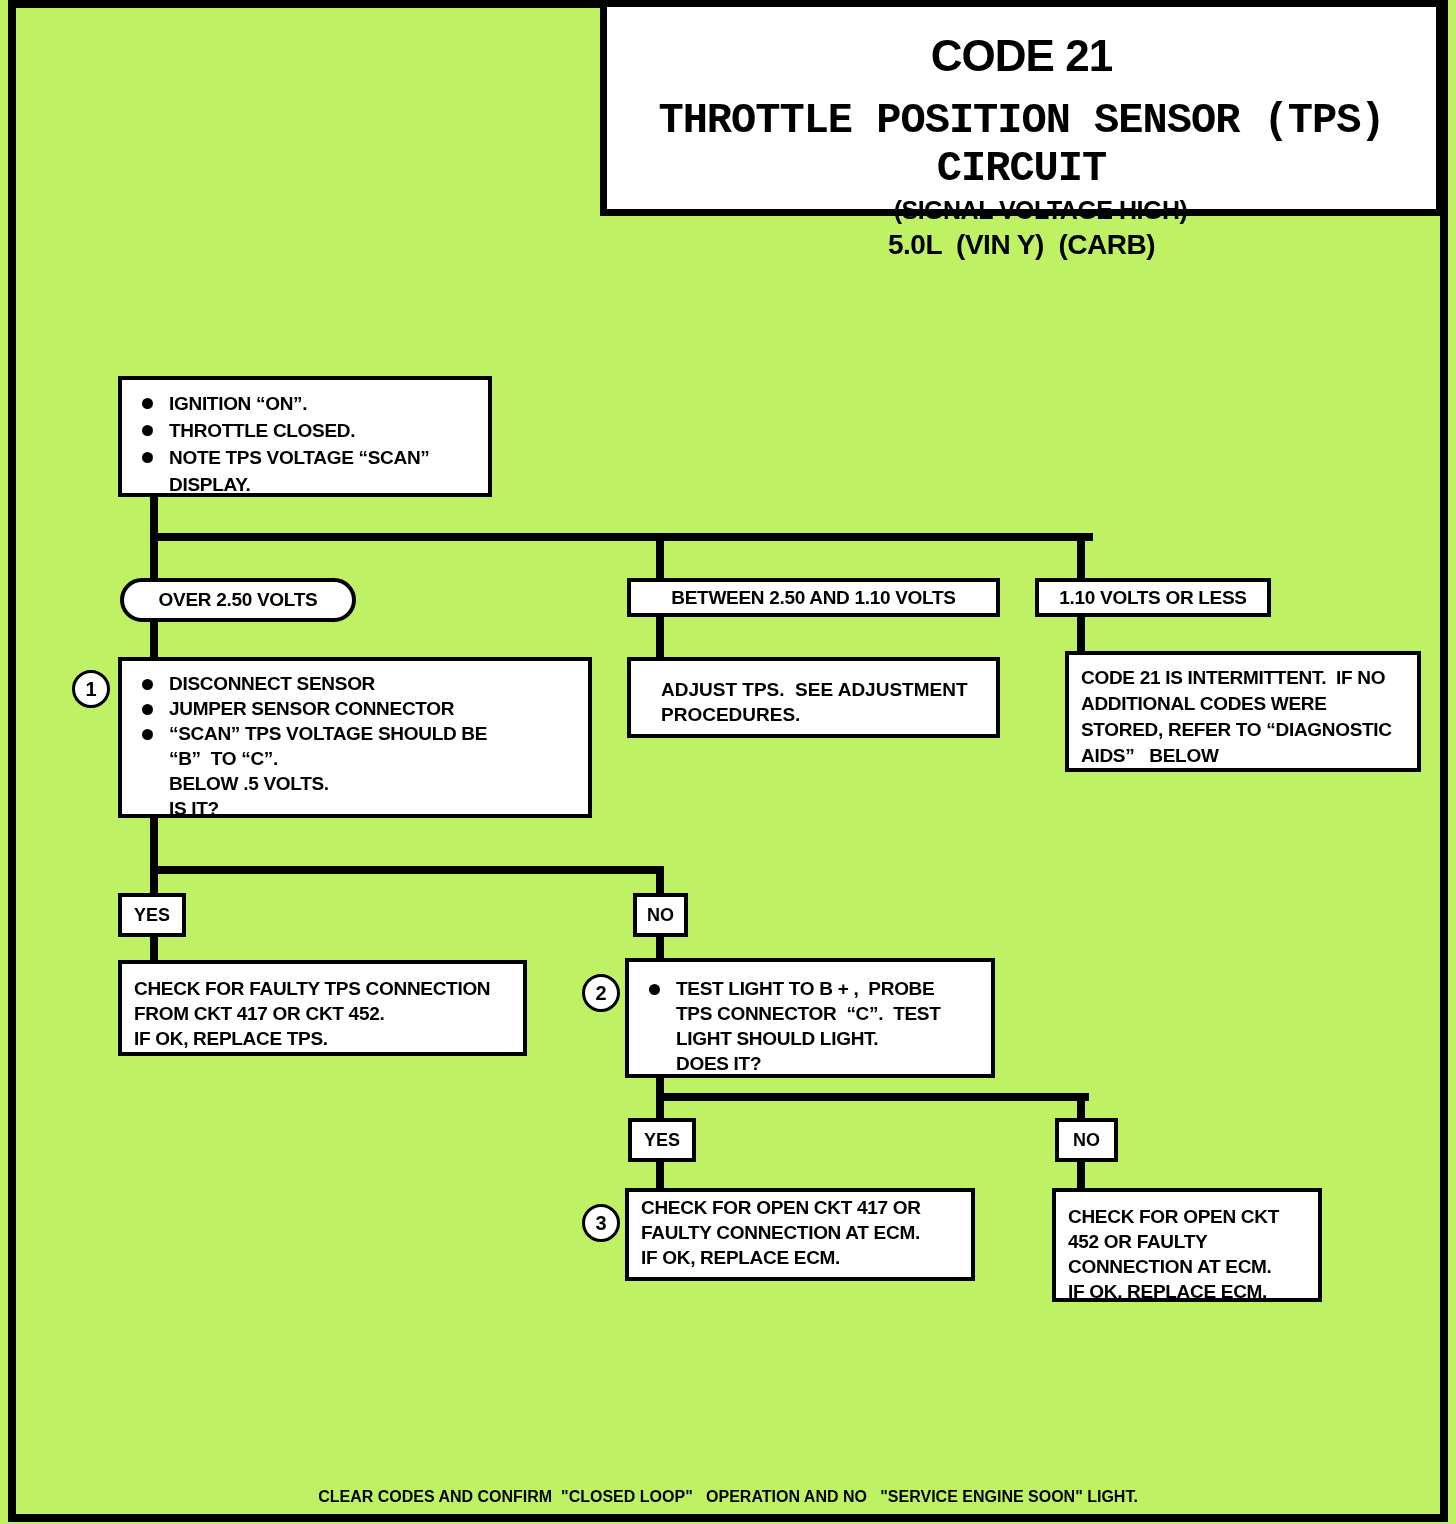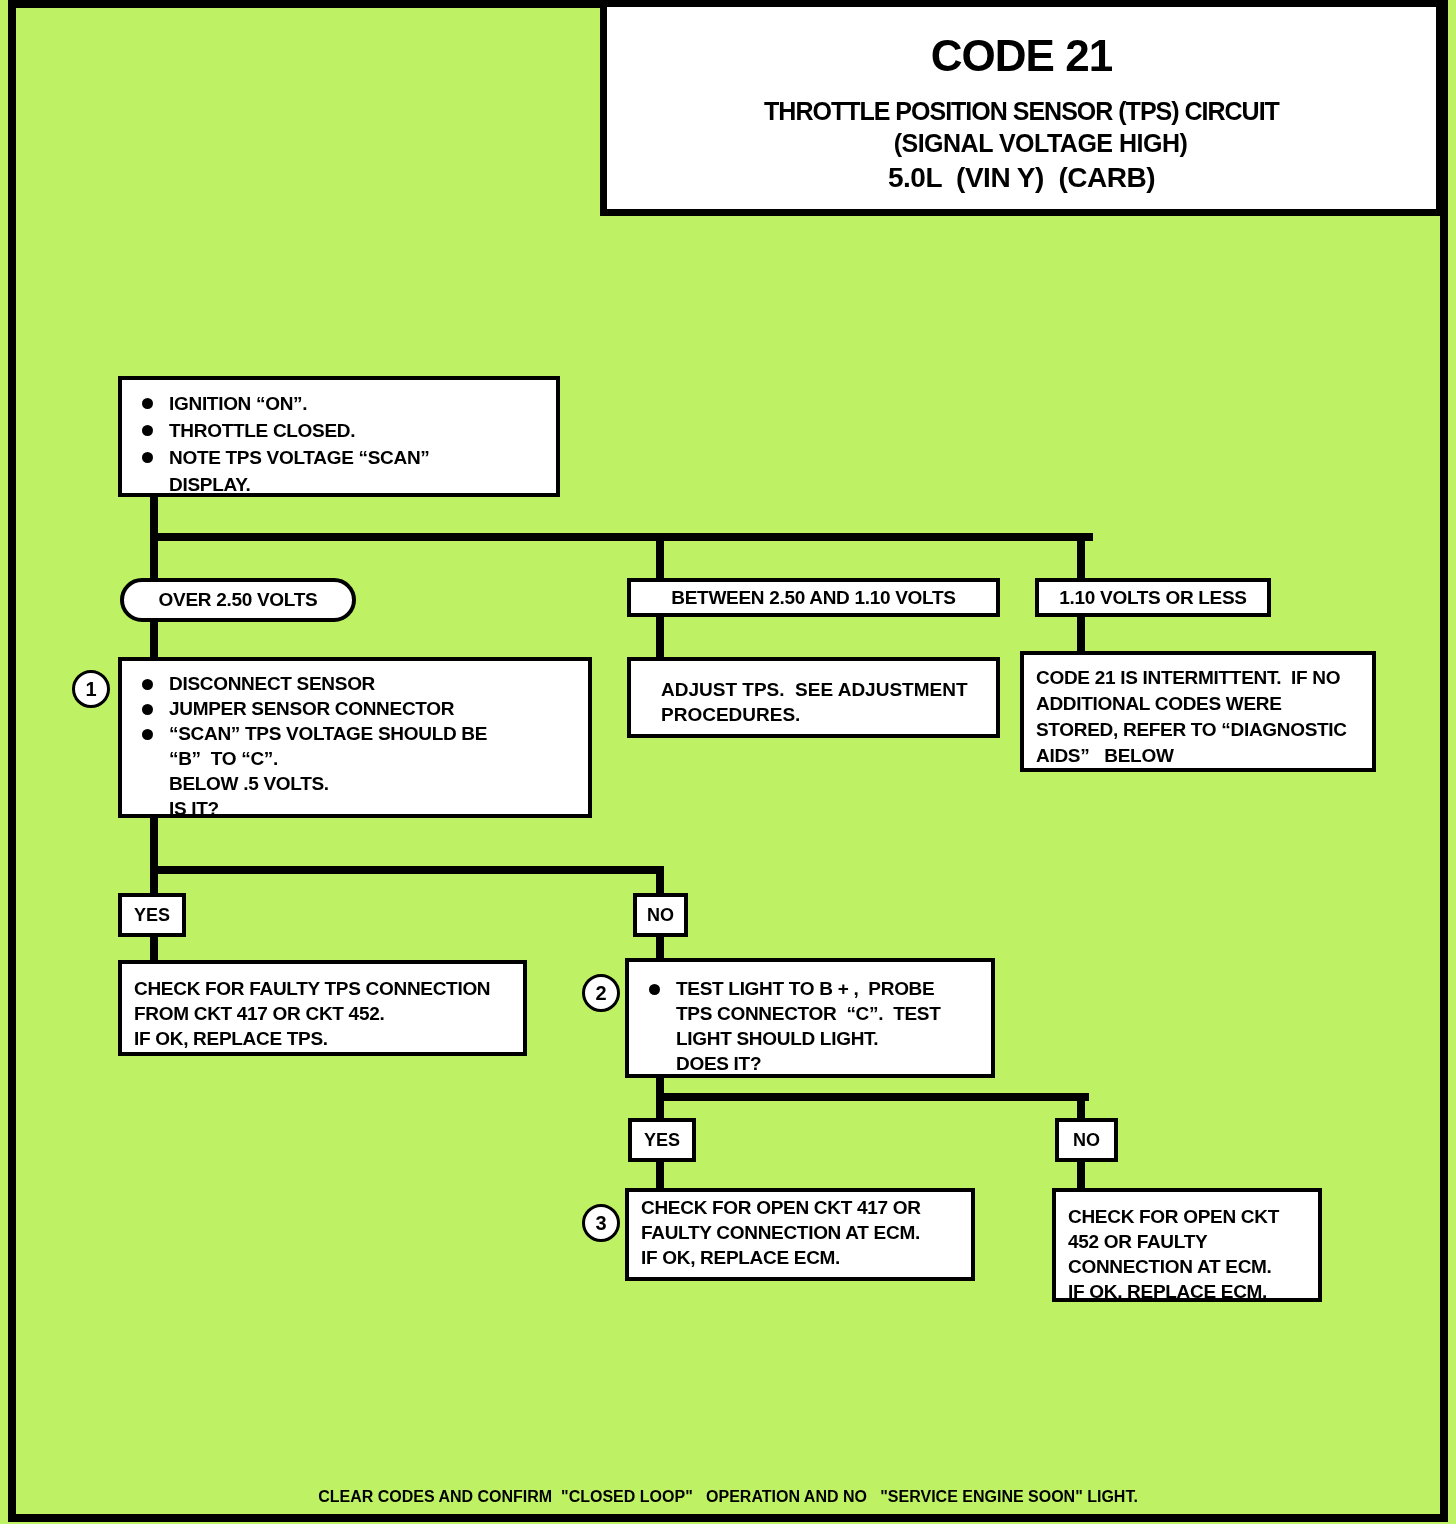--- a/index.html
+++ b/index.html
@@ -15,21 +15,21 @@
   .box {
     position:absolute; border:4px solid #000; box-sizing:border-box;
     background:#fff; font-weight:bold;
   }
   .title-box {
     position:absolute; left:600px; top:0; width:843px; height:216px;
     border:7px solid #000; box-sizing:border-box; background:#fff;
     text-align:center; font-weight:bold;
   }
   .t-code { font-size:44px; margin-top:24px; letter-spacing:-1px; }
-  .t-line1 { font-size:25px; margin-top:16px; letter-spacing:-1px; }
+  .t-line1 { font-size:42px; margin-top:16px; letter-spacing:-1px;font-family:Liberation Mono, monospace; }
   .t-line2 { font-size:25px; margin-top:3px; letter-spacing:-0.5px;padding-left:38px; }
   .t-line3 { font-size:28px; margin-top:4px; letter-spacing:-0.5px; white-space:pre; }
   .bt { font-size:19px; letter-spacing:-0.3px; }
   .lh27 .row, .lh27 .line { line-height:27px; }
   .lh25 .row, .lh25 .line { line-height:25px; }
   .lh26 .row, .lh26 .line { line-height:26px; }
   .row { display:flex; align-items:flex-start; }
   .bullet {
     width:11px; height:11px; background:#000; border-radius:50%;
     flex:none; margin:8px 16px 0 0;
@@ -75,21 +75,21 @@
   <div class="conn" style="left:656px; top:1162px; width:8px; height:26px;"></div>
   <div class="conn" style="left:1077px; top:1162px; width:8px; height:26px;"></div>
 
   <div class="title-box">
     <div class="t-code">CODE 21</div>
     <div class="t-line1">THROTTLE POSITION SENSOR (TPS) CIRCUIT</div>
     <div class="t-line2">(SIGNAL VOLTAGE HIGH)</div>
     <div class="t-line3">5.0L  (VIN Y)  (CARB)</div>
   </div>
 
-  <div class="box bt lh27 pad" style="left:118px; top:376px; width:442px; height:121px;">
+  <div class="box bt lh27 pad" style="left:118px; top:376px; width:374px; height:121px;">
     <div class="row">
       <span class="bullet"></span>
       <span class="line">IGNITION “ON”.</span>
     </div>
     <div class="row">
       <span class="bullet"></span>
       <span class="line">THROTTLE CLOSED.</span>
     </div>
     <div class="row">
       <span class="bullet"></span>
@@ -135,21 +135,21 @@
     <div class="row indent">
       <span class="line">IS IT?</span>
     </div>
   </div>
 
   <div class="box bt lh25" style="left:627px; top:657px; width:373px; height:81px; padding:16px 8px 6px 30px; letter-spacing:0;">
     <div class="line">ADJUST TPS.  SEE ADJUSTMENT</div>
     <div class="line">PROCEDURES.</div>
   </div>
 
-  <div class="box bt lh26" style="left:1020px; top:651px; width:356px; height:121px; padding:10px 12px 6px 12px;">
+  <div class="box bt lh26" style="left:1065px; top:651px; width:356px; height:121px; padding:10px 12px 6px 12px;">
     <div class="line">CODE 21 IS INTERMITTENT.  IF NO</div>
     <div class="line">ADDITIONAL CODES WERE</div>
     <div class="line">STORED, REFER TO “DIAGNOSTIC</div>
     <div class="line">AIDS”   BELOW</div>
   </div>
 
   <div class="box label-box" style="left:118px; top:893px; width:68px; height:44px; font-size:18px;">
     <span>YES</span>
   </div>
   <div class="box label-box" style="left:633px; top:893px; width:55px; height:44px; font-size:18px;">

